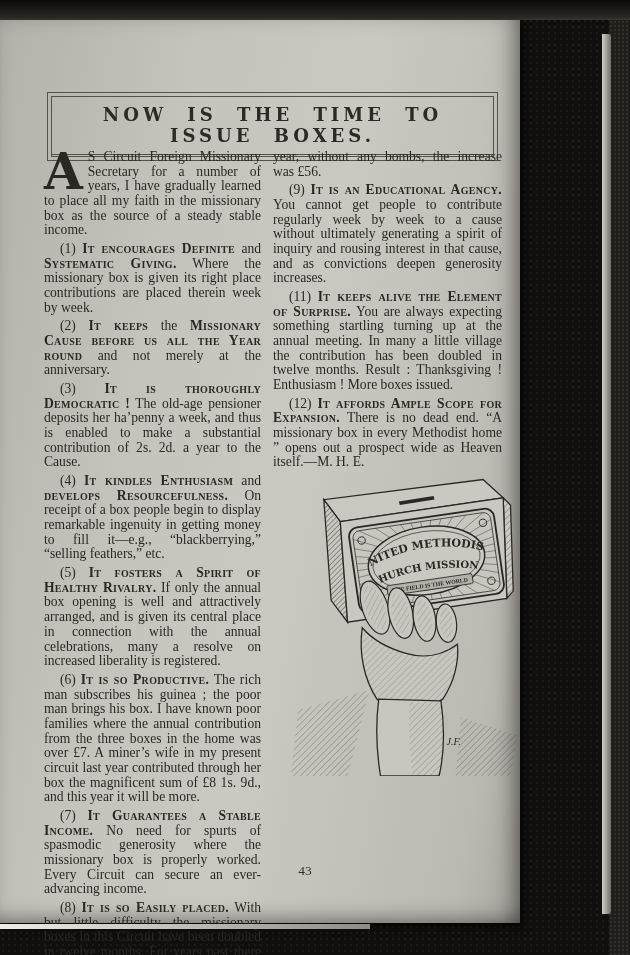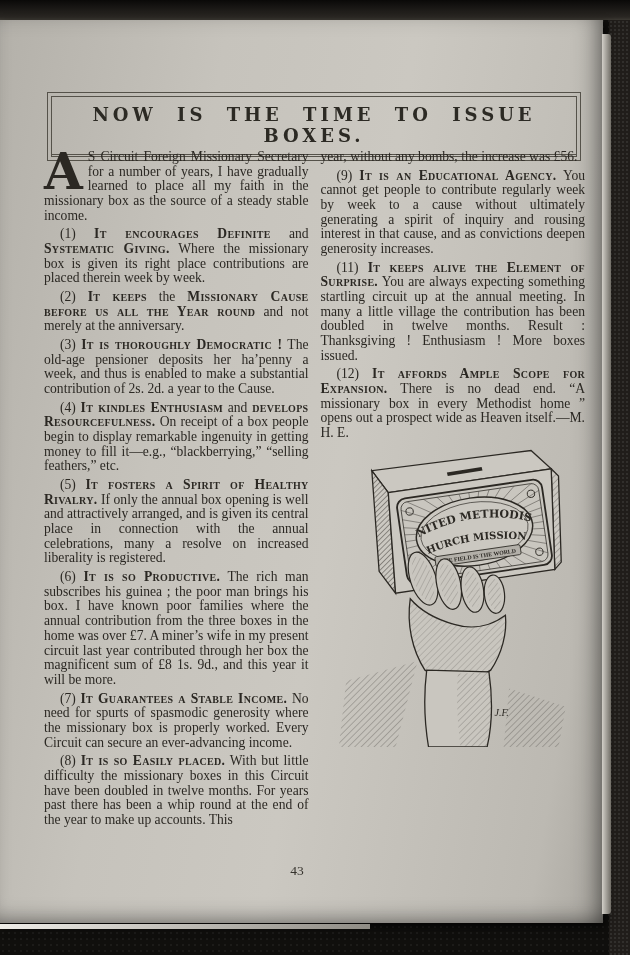--- a/index.html
+++ b/index.html
@@ -14,21 +14,21 @@
     position:absolute;left:609px;top:0;width:21px;height:955px;
     background-color:#201d1a;
     background-image:radial-gradient(rgba(255,255,255,.08) 1px, transparent 1.2px);
     background-size:4px 4px;
   }
   .cover-top{
     position:absolute;left:0;top:0;width:630px;height:20px;
     background:linear-gradient(#0a0908,#2a2723 85%,#3c3933);
   }
   .page{
-    position:absolute;left:0;top:20px;width:603px;height:903px;
+    position:absolute;left:0;top:20px;width:520px;height:903px;
     background:linear-gradient(100deg,#b4b1aa,#c6c3bc 30%,#cbc8c1 55%,#bcb9b2 90%,#aaa7a0);
     box-shadow:inset -16px 0 24px -12px rgba(0,0,0,.5),
                inset 0 -14px 20px -10px rgba(0,0,0,.35),
                3px 4px 8px rgba(0,0,0,.7);
     color:#2b2823;
   }
   .fore-edge{
     position:absolute;left:602px;top:34px;width:9px;height:880px;
     background:linear-gradient(to right,#d2cfc8,#716e67);
     border-radius:0 3px 3px 0;
@@ -60,21 +60,21 @@
   .sc{font-variant:small-caps;letter-spacing:.3px;font-weight:bold;}
   .initial{
     float:left;font-size:50px;line-height:.76;padding:3px 5px 0 0;
     font-weight:bold;font-family:"DejaVu Serif",serif;color:#2b2823;
   }
   .intro{text-indent:0 !important;}
   .repro{text-indent:0 !important;margin-top:7px !important;}
   .illustration{margin:2px 0 0 12px;width:246px;height:302px;}
   .illustration svg{width:246px;height:302px;display:block;}
   .page-number{
-    position:absolute;left:277px;top:843px;width:40px;text-align:center;
+    position:absolute;left:285px;top:843px;width:40px;text-align:center;
     font-size:13.5px;color:#35322c;
   }
 </style>
 </head>
 <body>
 
 <div class="cover-right"></div>
 <div class="cover-top"></div>
 
 <div class="page">
@@ -95,21 +95,21 @@
       <p><span>(4) </span><span class="sc">It kindles Enthusiasm</span><span> and </span><span class="sc">develops Resourcefulness.</span><span> On receipt of a box people begin to display remarkable ingenuity in getting money to fill it—e.g., “blackberrying,” “selling feathers,” etc.</span></p>
       <p><span>(5) </span><span class="sc">It fosters a Spirit of Healthy Rivalry.</span><span> If only the annual box opening is well and attractively arranged, and is given its central place in connection with the annual celebrations, many a resolve on increased liberality is registered.</span></p>
       <p><span>(6) </span><span class="sc">It is so Productive.</span><span> The rich man subscribes his guinea ; the poor man brings his box. I have known poor families where the annual contribution from the three boxes in the home was over £7. A miner’s wife in my present circuit last year contributed through her box the magnificent sum of £8 1s. 9d., and this year it will be more.</span></p>
       <p><span>(7) </span><span class="sc">It Guarantees a Stable Income.</span><span> No need for spurts of spasmodic generosity where the missionary box is properly worked. Every Circuit can secure an ever-advancing income.</span></p>
       <p><span>(8) </span><span class="sc">It is so Easily placed.</span><span> With but little difficulty the missionary boxes in this Circuit have been doubled in twelve months. For years past there has been a whip round at the end of the year to make up accounts. This</span></p>
     </div>
 
     <div class="col">
       <p class="no-indent"><span>year, without any bombs, the increase was £56.</span></p>
       <p><span>(9) </span><span class="sc">It is an Educational Agency.</span><span> You cannot get people to contribute regularly week by week to a cause without ultimately generating a spirit of inquiry and rousing interest in that cause, and as convictions deepen generosity increases.</span></p>
-      <p><span>(11) </span><span class="sc">It keeps alive the Element of Surprise.</span><span> You are always expecting something startling circuit up at the annual meeting. In many a little village the contribution has been doubled in twelve months. Result : Thanksgiving !  Enthusiasm !  More boxes issued.</span></p>
+      <p><span>(11) </span><span class="sc">It keeps alive the Element of Surprise.</span><span> You are always expecting something startling turning up at the annual meeting. In many a little village the contribution has been doubled in twelve months. Result : Thanksgiving !  Enthusiasm !  More boxes issued.</span></p>
       <p><span>(12) </span><span class="sc">It affords Ample Scope for Expansion.</span><span> There is no dead end. “A missionary box in every Methodist home ” opens out a prospect wide as Heaven itself.—M. H. E.</span></p>
 
       <div class="illustration">
         <svg viewBox="0 0 256 330" preserveAspectRatio="xMidYMid meet">
           <defs>
             <pattern id="hatch" width="4" height="4" patternUnits="userSpaceOnUse" patternTransform="rotate(45)">
               <line x1="0" y1="0" x2="0" y2="4" stroke="#2b2823" stroke-width="1"></line>
             </pattern>
             <pattern id="hatchL" width="5" height="5" patternUnits="userSpaceOnUse" patternTransform="rotate(45)">
               <line x1="0" y1="0" x2="0" y2="5" stroke="#2b2823" stroke-width="0.6"></line>

